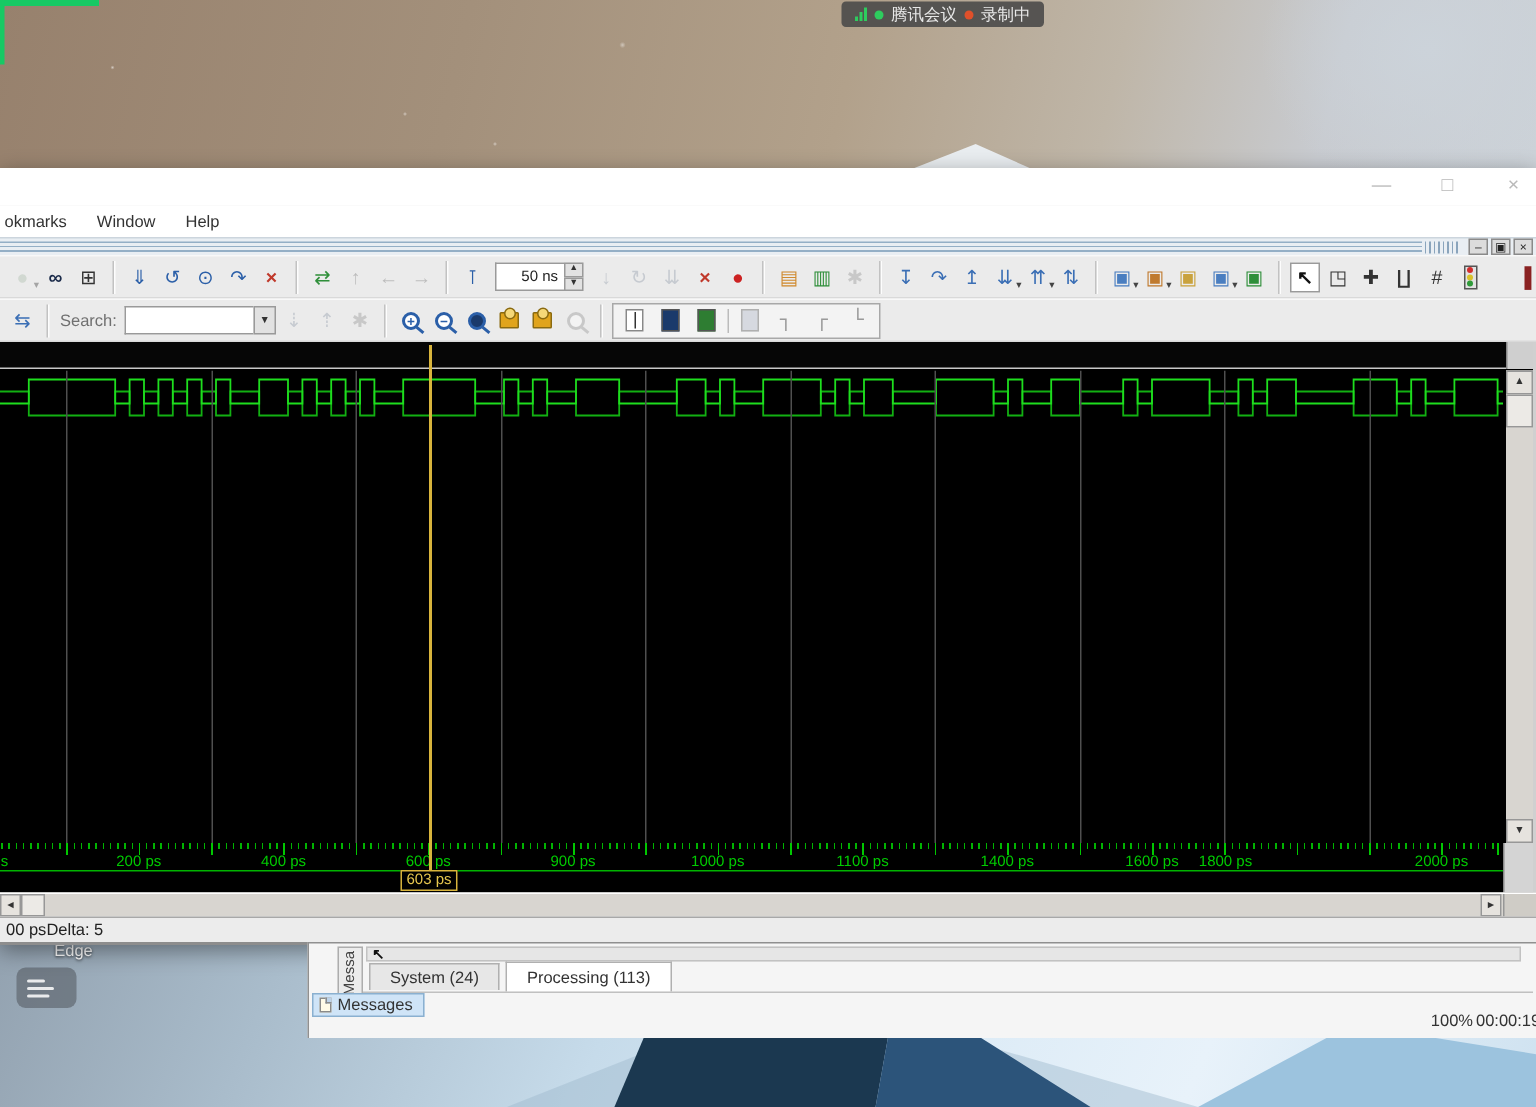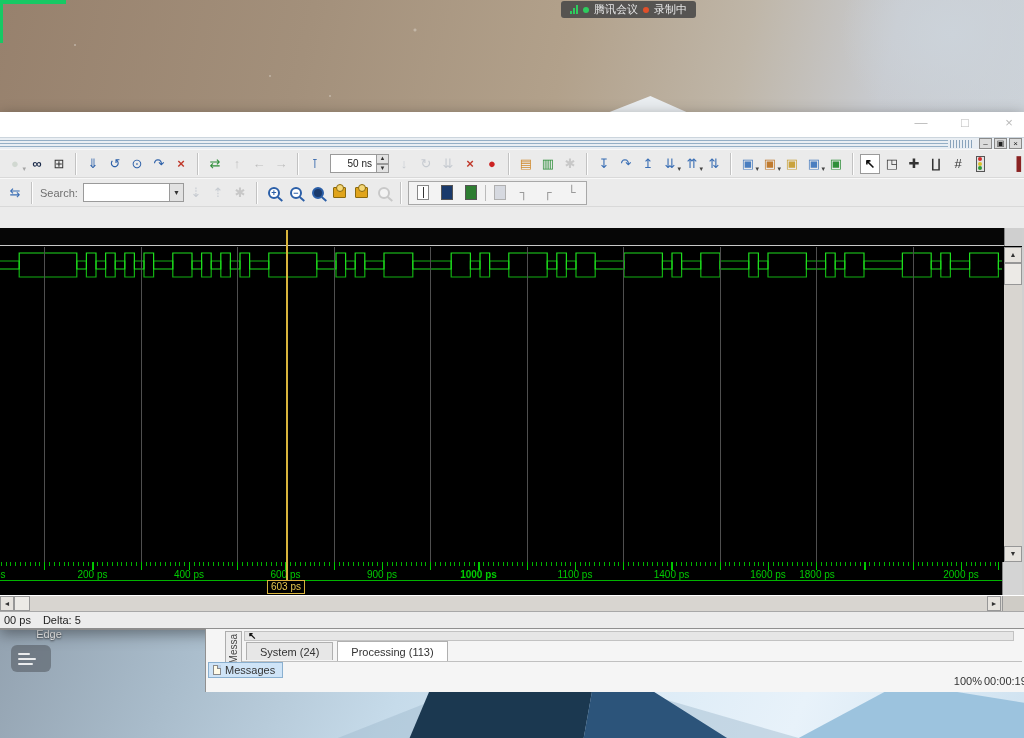--- a/index.html
+++ b/index.html
@@ -112,21 +112,21 @@
   .cursor-line{position:absolute;top:2px;width:2px;height:350px;background:#d8b43c}
   .cursor-box{position:absolute;top:352px;transform:translateX(-50%);background:#000;border:1px solid #d8b43c;
     color:#e6c64e;font-size:10px;line-height:11px;height:14px;padding:0 3px;white-space:nowrap}
 
   .hscroll{position:absolute;left:0;top:483px;width:1024px;height:16px;background:#d8d5d0;border-top:1px solid #fff}
   .hs-btn{position:absolute;top:0;width:14px;height:15px;background:#e6e3de;border:1px solid #979797;
     font-size:7px;text-align:center;line-height:13px;color:#333}
   .hs-thumb{position:absolute;left:14px;top:0;width:16px;height:15px;background:#eceae6;border:1px solid #979797}
   .hs-corner{position:absolute;left:1002px;top:0;width:22px;height:15px;background:#cfccc6;border-left:1px solid #979797}
   .statusbar{position:absolute;left:0;top:499px;width:1024px;height:17px;background:#ececec;border-top:1px solid #a8a8a8;
-    display:flex;align-items:center;gap:12px;padding-left:4px;color:#222}
+    display:flex;align-items:center;padding-left:4px;color:#222}
 
   
   .edge-label{position:absolute;left:20px;top:628px;width:58px;text-align:center;color:#fff;font-size:11px;
     text-shadow:0 1px 2px rgba(0,0,0,.75)}
   .widget-icon{position:absolute;left:11px;top:645px;width:40px;height:27px;border-radius:6px;
     background:rgba(88,95,104,.62);display:flex;flex-direction:column;justify-content:center;gap:3px;padding-left:7px}
   .widget-icon i{display:block;width:18px;height:2px;background:rgba(255,255,255,.85);border-radius:1px}
   .widget-icon i:first-child{width:12px}.widget-icon i:last-child{width:15px}
 
   
@@ -185,20 +185,25 @@
   <span>录制中</span>
 </div>
 
 <div class="ms-window">
   <div class="titlebar">
     <div class="win-controls">
       <span>—</span>
       <span>□</span>
       <span>×</span>
     </div>
+  </div>
+  <div class="menubar">
+    <span>okmarks</span>
+    <span>Window</span>
+    <span>Help</span>
   </div>
   <div class="mdi">
     <div class="mdi-stripes"></div>
     <div class="mdi-grip"></div>
     <div class="mdi-buttons">
       <span class="mdi-btn">–</span>
       <span class="mdi-btn">▣</span>
       <span class="mdi-btn">×</span>
     </div>
   </div>
@@ -459,21 +464,21 @@
     </div>
     <div class="ruler" id="ruler">
       <div class="ticks-minor"></div>
       <div class="ticks-major"></div>
       <div class="rbase"></div>
     <span class="rlabel" style="left: -4px;">0 ps</span>
         <span class="rlabel" style="left: 92.5px;">200 ps</span>
         <span class="rlabel" style="left: 189px;">400 ps</span>
         <span class="rlabel" style="left: 285.5px;">600 ps</span>
         <span class="rlabel" style="left: 382px;">900 ps</span>
-        <span class="rlabel" style="left: 478.5px; font-weight: bold;">1000 ps</span>
+        <span class="rlabel" style="left: 478.5px;">1000 ps</span>
         <span class="rlabel" style="left: 575px;">1100 ps</span>
         <span class="rlabel" style="left: 671.5px;">1400 ps</span>
         <span class="rlabel" style="left: 768px;">1600 ps</span>
         <span class="rlabel" style="left: 817px;">1800 ps</span>
         <span class="rlabel" style="left: 961px;">2000 ps</span>
       </div>
     <div class="ruler-rightfill"></div>
     <div class="pane-rightfill"></div>
     <div class="cursor-line" id="cursor-line" style="left: 285.947px;"></div>
     <div class="cursor-box" id="cursor-box" style="left: 286px;">603 ps</div>

